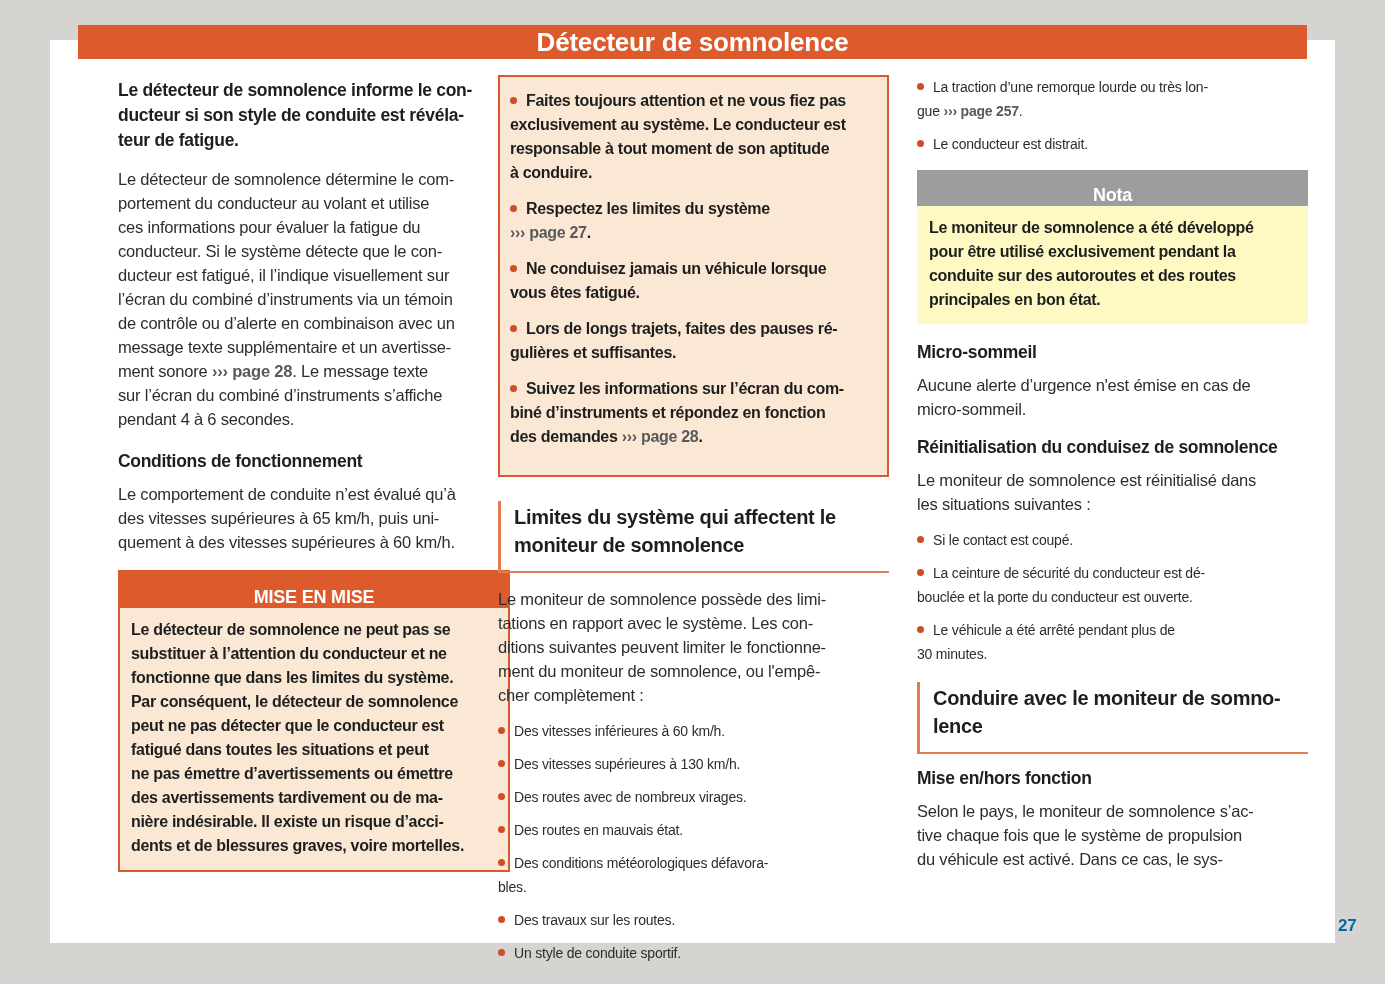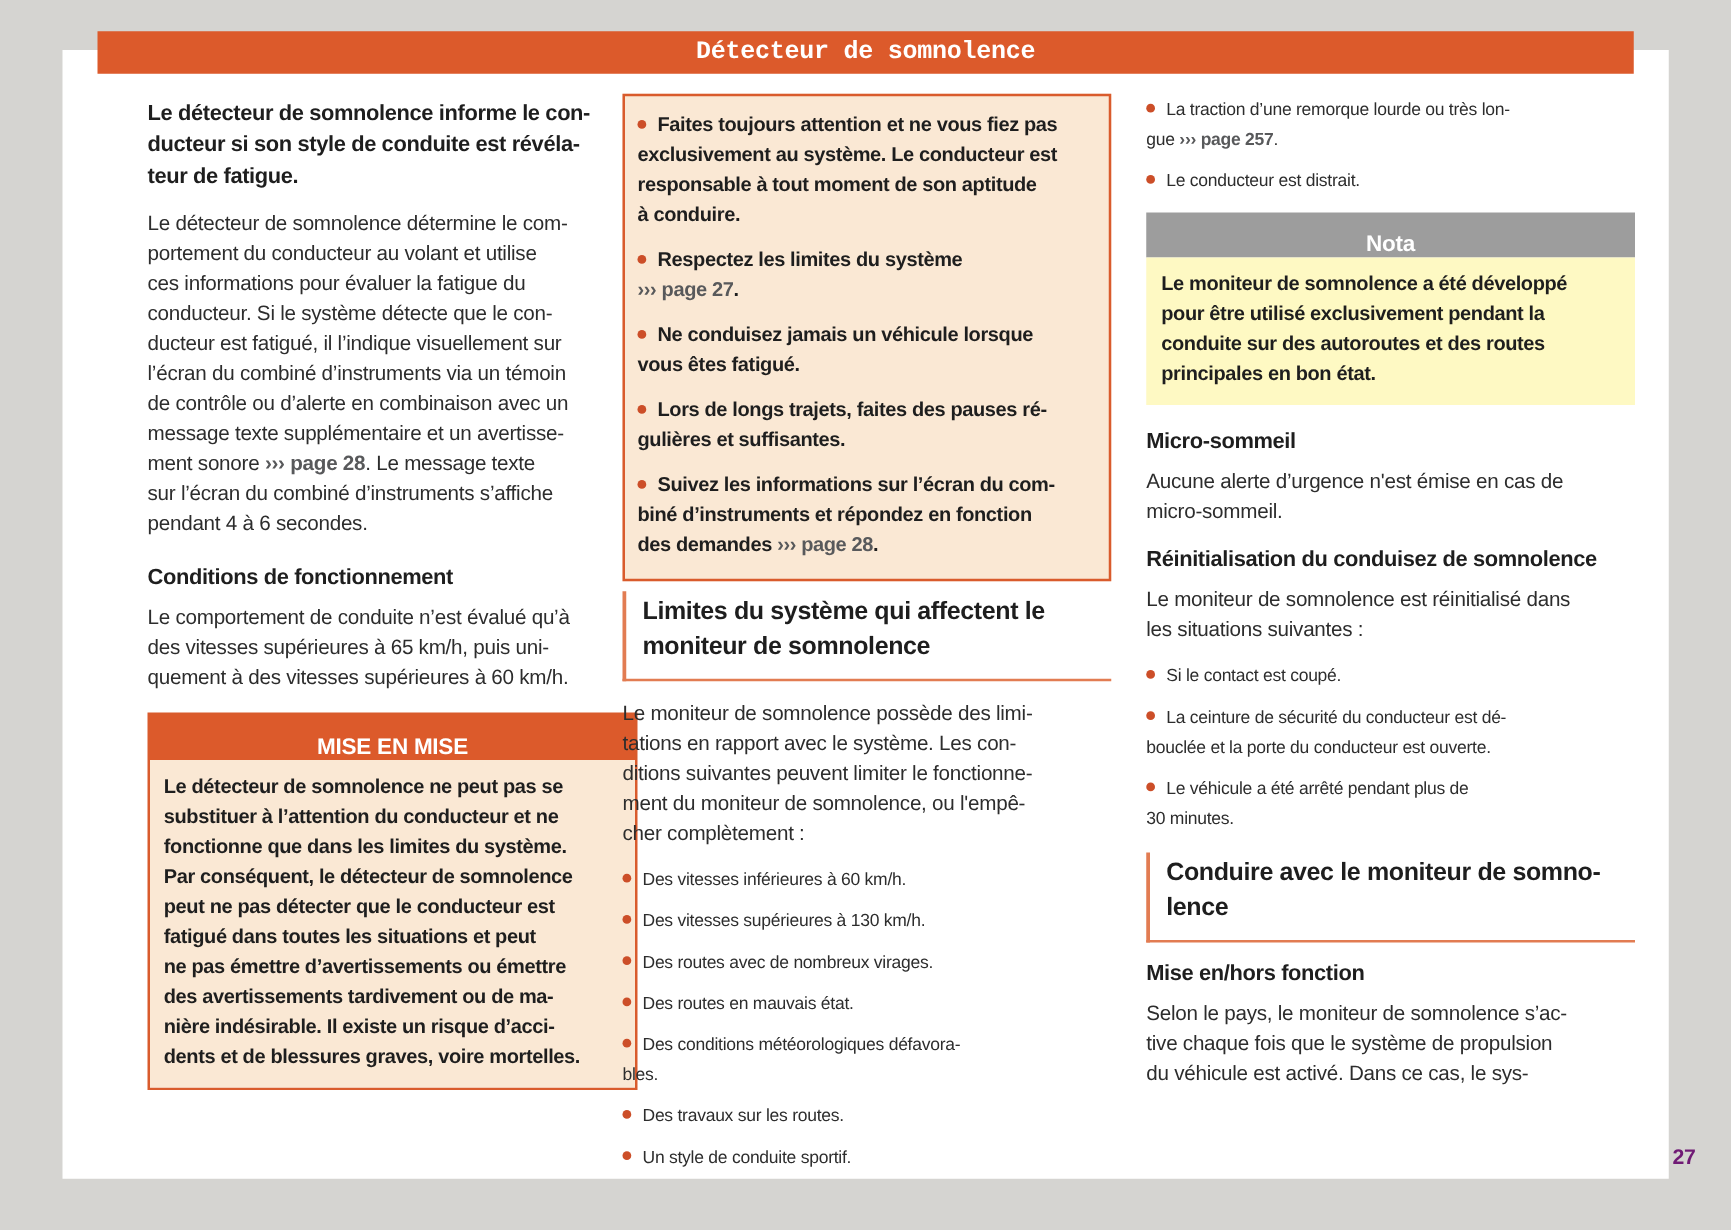--- a/index.html
+++ b/index.html
@@ -8,21 +8,21 @@
     width:1385px; height:984px; position:relative; overflow:hidden;
     background:#D5D4D1;
     font-family:"Liberation Sans", sans-serif;
     color:#2D2D2D;
     letter-spacing:-0.2px;
   }
   .sheet { position:absolute; left:50px; top:40px; width:1285px; height:903px; background:#FFFFFF; }
   .titlebar {
     position:absolute; left:78px; top:25px; width:1229px; height:34px;
     background:#DC5A2B; color:#FFFFFF; text-align:center; line-height:34px;
-    font-weight:700; font-size:20px;font-family:Liberation Mono, monospace;
+    font-weight:700; font-size:26px;
   }
   .col { position:absolute; }
   .col1 { left:78px;  top:78px; width:392px;margin-left:40px; }
   .col2 { left:498px; top:75px; width:391px; }
   .col3 { left:917px; top:75px; width:391px; }
 
   .lead { font-weight:700; font-size:17.5px; line-height:25px; margin:0 0 14px; white-space:pre-line; color:#1E1E1E; letter-spacing:-0.3px;}
   .body { font-size:16.5px; line-height:24px; margin:0 0 20px; white-space:pre-line; }
   .body span { white-space:pre-line; }
   h3.sub { font-size:17.5px; font-weight:700; margin:0 0 10px; color:#1E1E1E; letter-spacing:-0.3px; }
@@ -31,32 +31,32 @@
     border-left:3px solid #E27C52; border-bottom:2px solid #E27C52;
     padding:2px 0 12px 13px; margin:0 0 14px; white-space:pre-line; letter-spacing:-0.3px;
   }
   .ref { font-weight:700; color:#58595B; }
 
   .warnbox { border:2px solid #D95B2C; margin-top:2px; }
   .warnhead, .notahead { display:flex; align-items:center; gap:9px; padding:6px 12px; height:36px; font-weight:700; font-size:18px; color:#FFFFFF; letter-spacing:-0.2px;flex-direction:column; }
   .warnhead { background:#DC5A2B; }
   .warnbody { background:#FAE8D4; padding:10px 11px 12px; font-weight:700; font-size:16px; line-height:24px; white-space:pre-line; color:#1E1E1E; letter-spacing:-0.3px; }
 
-  .contbox { border:2px solid #D95B2C; background:#FAE8D4; padding:12px 10px 2px; margin-bottom:8px; }
+  .contbox { border:2px solid #D95B2C; background:#FAE8D4; padding:12px 10px 14px; margin-bottom:24px; }
   .contbox .li { font-weight:700; color:#1E1E1E; font-size:16px; margin-bottom:12px; letter-spacing:-0.3px; }
 
   .li { font-size:14px; line-height:24px; margin-bottom:9px; }
   .li span { white-space:pre-line; }
   .dot { display:inline-block; width:7px; height:7px; border-radius:50%; background:#CC4E28; margin-right:9px; vertical-align:2px; }
 
   .notabox { margin:0 0 18px; }
   .notahead { background:#9D9D9D; }
   .notabody { background:#fef9c3; padding:10px 12px 12px; font-weight:700; font-size:16px; line-height:24px; white-space:pre-line; color:#1E1E1E; letter-spacing:-0.3px; }
 
-  .pagenum { position:absolute; left:1338px; top:916px; font-weight:700; font-size:17px; color:#701a75; }
+  .pagenum { position:absolute; left:1338px; top:916px; font-weight:700; font-size:17px; color:#0369a1; }
   .mb16 { margin-bottom:16px !important; }
   .mb12 { margin-bottom:12px !important; }
 </style>
 </head>
 <body>
 
 <div class="sheet"></div>
 
 <div class="titlebar"><span>Détecteur de somnolence</span></div>
 

